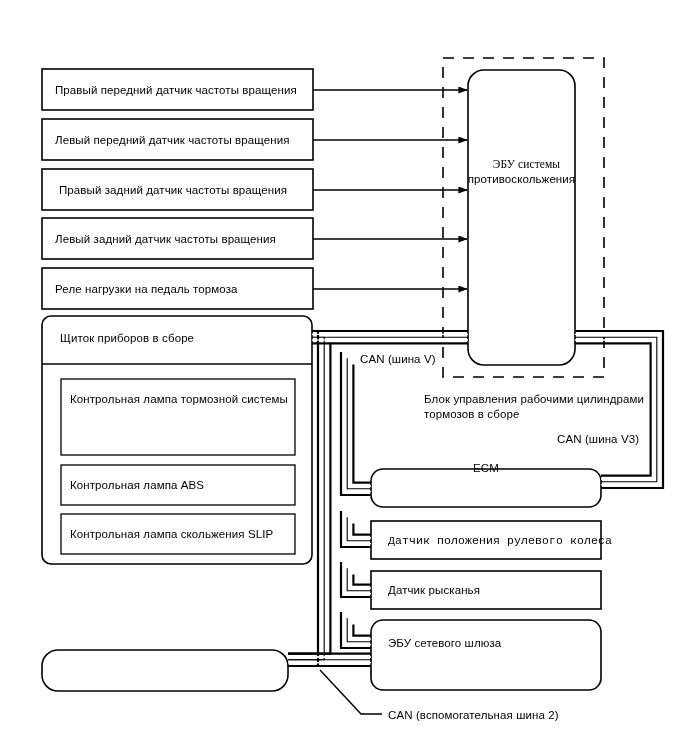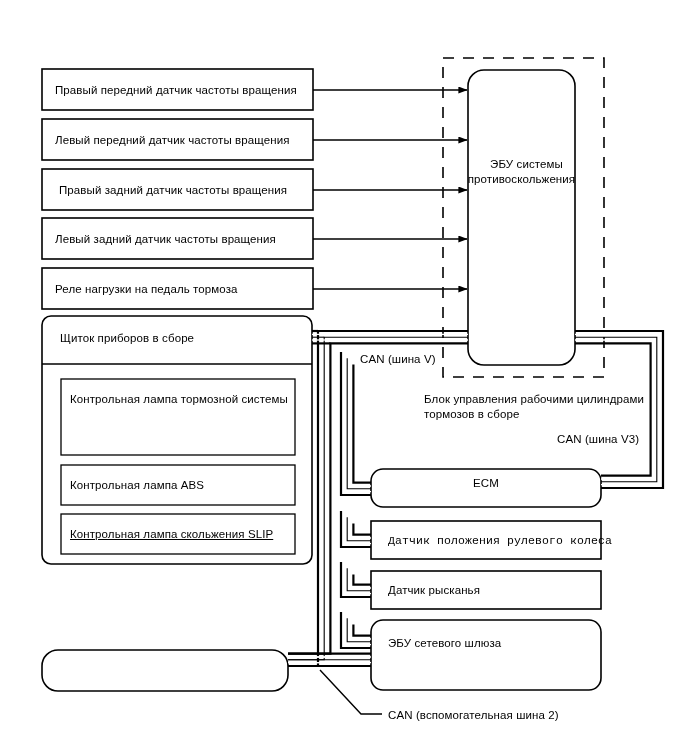--- a/index.html
+++ b/index.html
@@ -198,34 +198,34 @@
     <path class="leader-line" d="M 320 670 L 361 714 L 382 714"></path>
 
   </svg>
 
   <div class="lbl" style="left:55px; top:83px;">Правый передний датчик частоты вращения</div>
   <div class="lbl" style="left:55px; top:133px;">Левый передний датчик частоты вращения</div>
   <div class="lbl" style="left:59px; top:183px;text-align:right;">Правый задний датчик частоты вращения</div>
   <div class="lbl" style="left:55px; top:232px;">Левый задний датчик частоты вращения</div>
   <div class="lbl" style="left:55px; top:282px;">Реле нагрузки на педаль тормоза</div>
 
-  <div class="lbl lbl-center" style="left:468px; top:157px; width:117px;">ЭБУ системы</div>
+  <div class="lbl lbl-center" style="left:468px; top:157px; width:117px;font-family:Liberation Serif, serif;">ЭБУ системы</div>
   <div class="lbl lbl-center" style="left:463px; top:172px; width:117px;">противоскольжения</div>
 
   <div class="lbl" style="left:424px; top:392px;">Блок управления рабочими цилиндрами</div>
   <div class="lbl" style="left:424px; top:407px;">тормозов в сборе</div>
 
   <div class="lbl" style="left:360px; top:352px;">CAN (шина V)</div>
   <div class="lbl" style="left:557px; top:432px;">CAN (шина V3)</div>
   <div class="lbl" style="left:388px; top:708px;">CAN (вспомогательная шина 2)</div>
 
   <div class="lbl" style="left:60px; top:331px;">Щиток приборов в сборе</div>
   <div class="lbl" style="left:70px; top:392px;">Контрольная лампа тормозной системы</div>
   <div class="lbl" style="left:70px; top:478px;">Контрольная лампа ABS</div>
-  <div class="lbl" style="left:70px; top:527px;text-decoration:underline;">Контрольная лампа скольжения SLIP</div>
-
-  <div class="lbl lbl-center" style="left:371px; top:476px; width:230px;">ECM</div>
+  <div class="lbl" style="left:70px; top:527px;">Контрольная лампа скольжения SLIP</div>
+
+  <div class="lbl lbl-center" style="left:371px; top:461px; width:230px;">ECM</div>
   <div class="lbl" style="left:388px; top:533px;font-family:Liberation Mono, monospace;">Датчик положения рулевого колеса</div>
   <div class="lbl" style="left:388px; top:583px;">Датчик рысканья</div>
   <div class="lbl" style="left:388px; top:636px;">ЭБУ сетевого шлюза</div>
 
 
 </div>
 
 </body></html>

